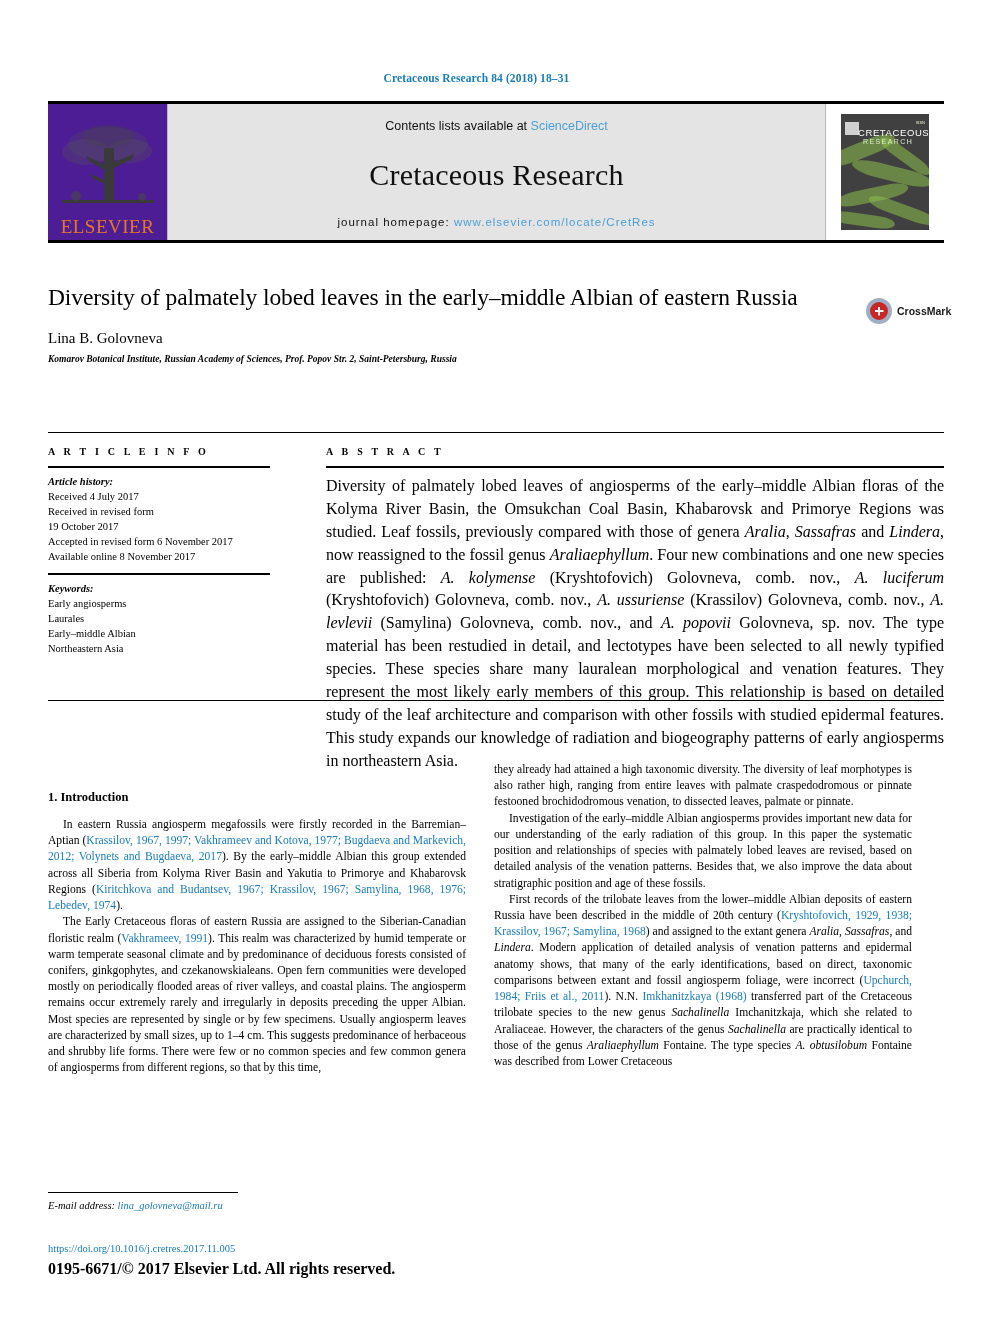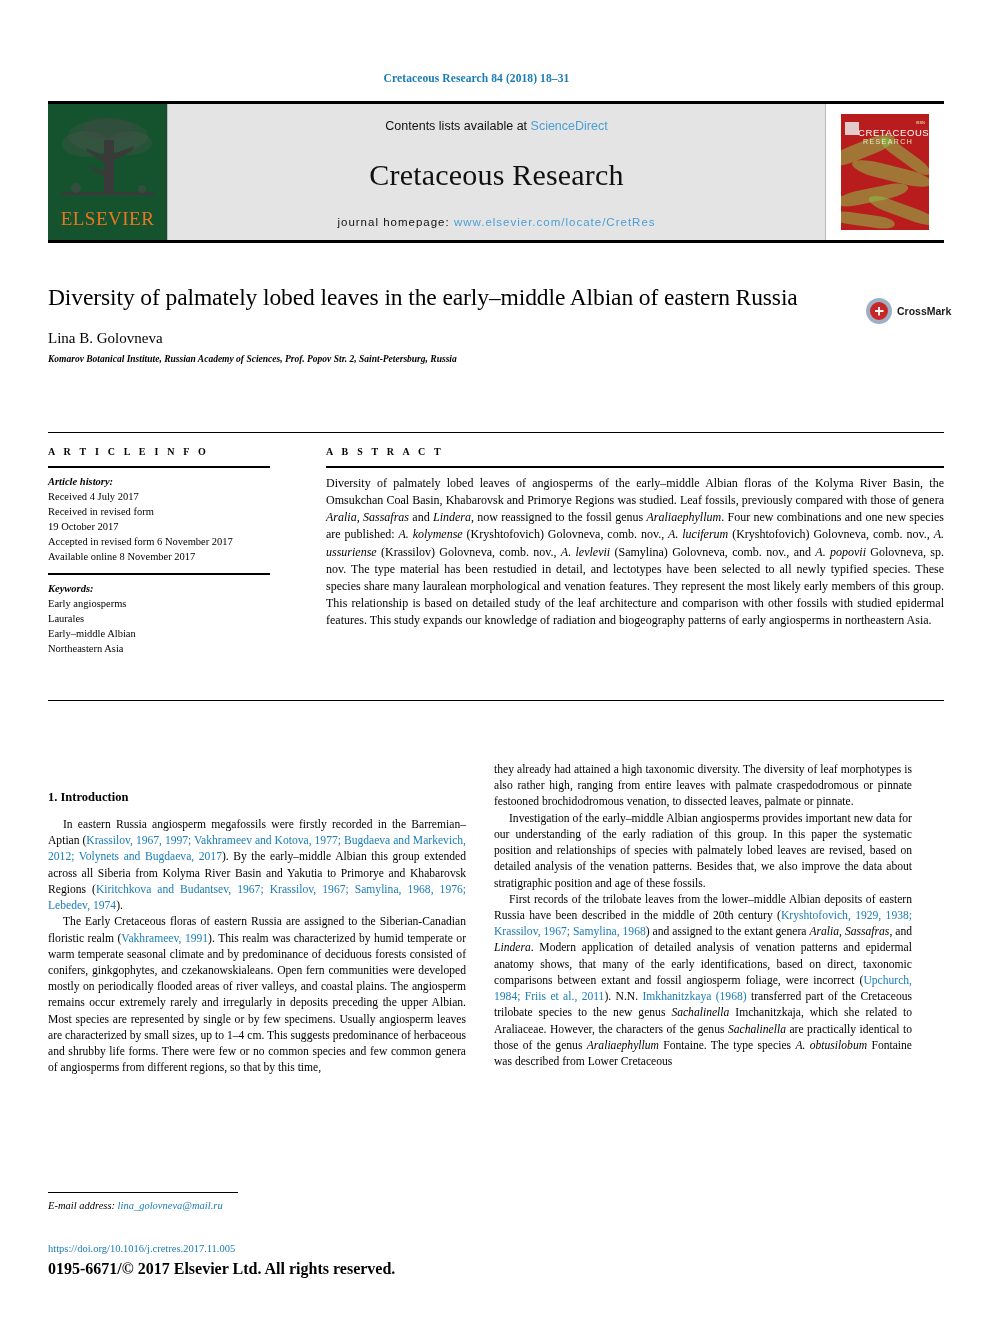--- a/index.html
+++ b/index.html
@@ -33,23 +33,23 @@
     background:#000;
   }
   .masthead-rule-bottom {
     position:absolute; left:48px; top:240px; width:896px; height:3px;
     background:#000;
   }
 
   .elsevier-logo {
     width:120px; flex:0 0 120px;
     display:flex; flex-direction:column; align-items:center; justify-content:flex-end;
-    padding-bottom:12px; box-sizing:border-box;
+    padding-bottom:4px; box-sizing:border-box;
     border-right:1px solid #b9b9b9;
-    background:#14532d;
+    background:#4c1d95;
   }
   .tree-svg { width:104px; height:98px; display:block; }
   .elsevier-word {
     font-family:"Liberation Serif", serif;
     font-size:19px; letter-spacing:0.5px;
     color:#e87722; font-weight:normal; line-height:1;
     margin-top:1px;
   }
 
   .masthead-center {
@@ -76,21 +76,21 @@
 
   .cover-thumb {
     width:118px; flex:0 0 118px;
     background:#fff;
     border-left:1px solid #b9b9b9;
     display:flex; align-items:center; justify-content:center;
   }
   .cover-inner {
     width:88px; height:116px;
     position:relative; overflow:hidden;
-    background:#b91c1c;
+    background:#404040;
   }
   .cover-inner .frond {
     position:absolute; background:#8dbf4a; opacity:0.55;
     border-radius:50%/12px;
   }
   .cover-title-1 {
     position:absolute; top:13px; left:17px;
     font-family:"Liberation Sans", sans-serif;
     font-size:9.5px; color:#fff; letter-spacing:0.6px;
     white-space:nowrap;
@@ -175,21 +175,21 @@
     margin-bottom:9px;
   }
   .thin-rule { height:2px; background:#000; margin-bottom:7px; }
 
   .info-group { font-size:10.5px; line-height:1.42; }
   .info-group .lbl { font-style:italic; font-weight:bold; }
   .info-group div { white-space:normal; }
   .kw-rule { height:2px; background:#000; margin:9px 0 7px 0; }
 
   .abstract-body {
-    font-size:12px; line-height:1.43;
+    font-size:16px; line-height:1.43;
     text-align:justify; color:#000;
     hyphens:auto;
   }
   .abstract-body i { font-style:italic; }
   .copyright {
     margin-top:7px; text-align:right;
     font-size:11.4px;
   }
 
   

